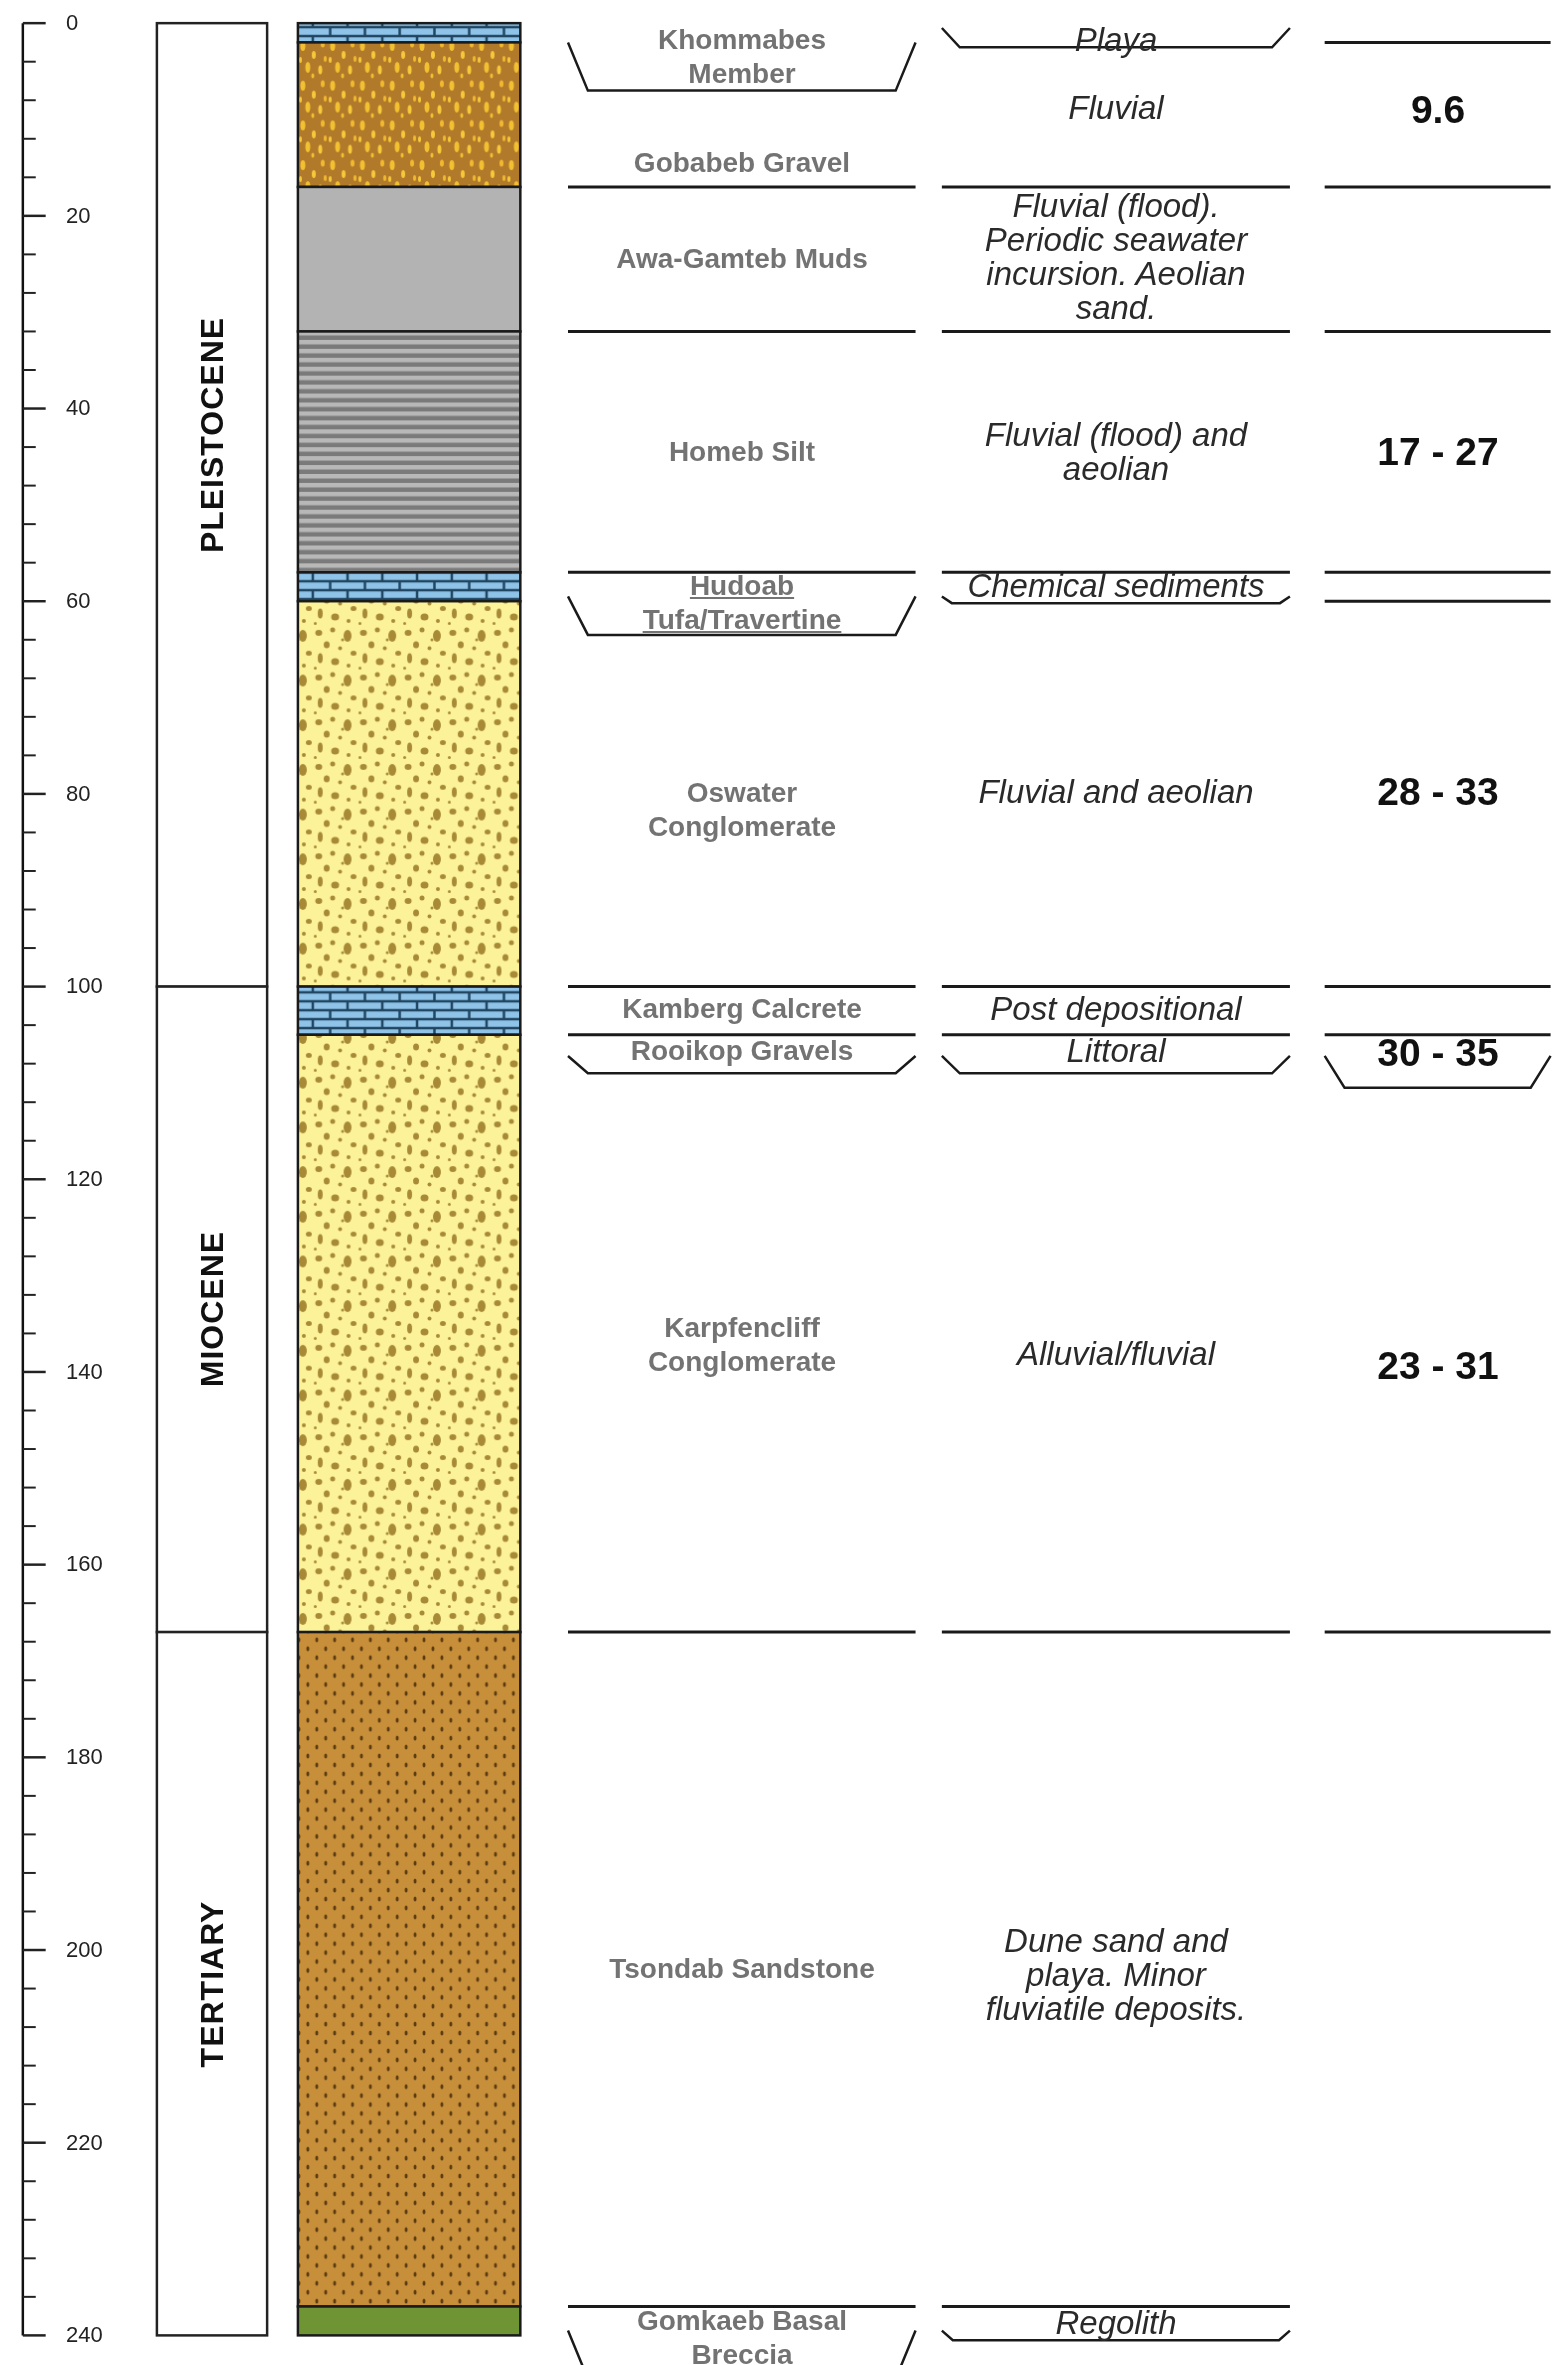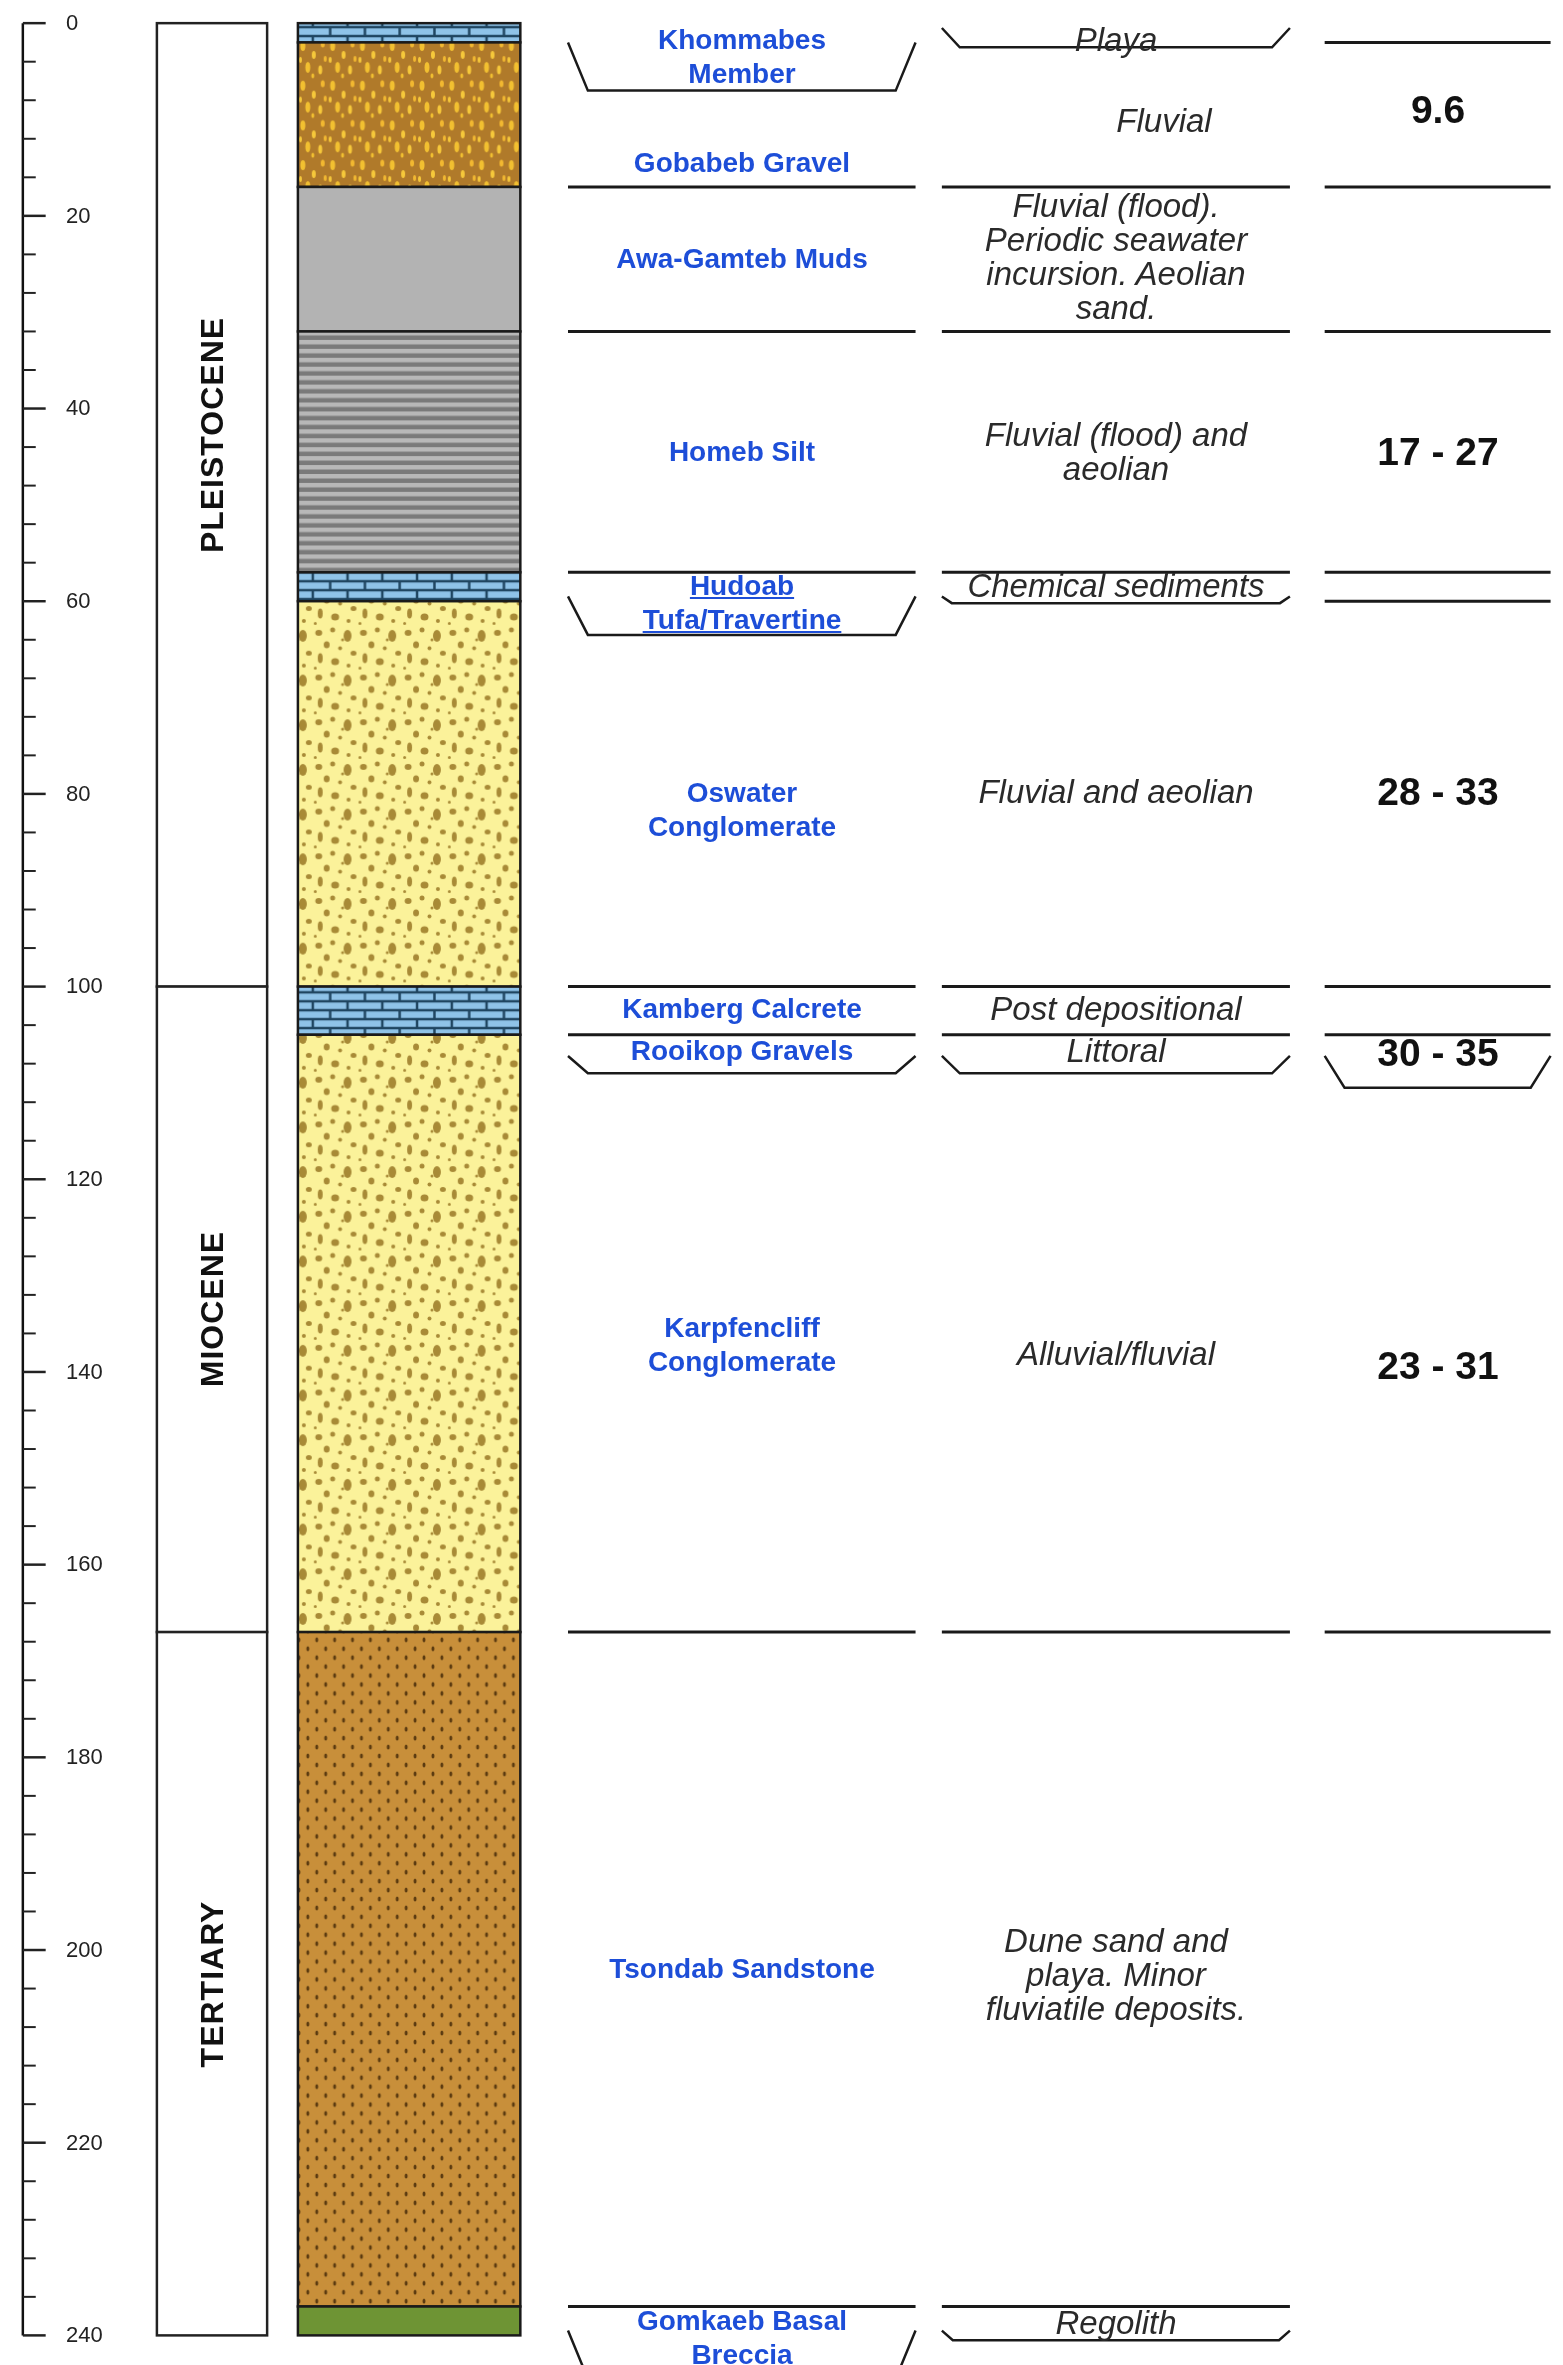--- a/index.html
+++ b/index.html
@@ -1,20 +1,20 @@
 <!DOCTYPE html>
 <html style="font-size:8px"><head>
 <meta charset="utf-8">
 <style>
   html, body { margin:0; padding:0; background:#ffffff; }
   body { width:1563px; height:2366px; position:relative; overflow:hidden; font-family:"Liberation Sans", sans-serif; color:#111; }
   #diagram { position:absolute; left:0; top:0; width:1563px; height:2366px; }
   .tick-label { position:absolute; font-size:22px; color:#222; transform:translateY(-50%); }
   .epoch-label { position:absolute; font-size:32px; font-weight:bold; letter-spacing:1px; color:#111; transform:translate(-50%,-50%) rotate(-90deg); white-space:nowrap; }
-  .fm-label { position:absolute; font-weight:bold; font-size:28px; text-align:center; line-height:34px; transform:translate(-50%,-50%); white-space:nowrap; color:#1d4ed8; }
+  .fm-label { position:absolute; font-weight:bold; font-size:28px; text-align:center; line-height:34px; transform:translate(-50%,-50%); white-space:nowrap; color:#737373; }
   .env-label { position:absolute; font-style:italic; font-size:33px; text-align:center; line-height:34px; transform:translate(-50%,-50%); white-space:nowrap; color:#2a2a2a; }
   .age-label { position:absolute; font-weight:bold; font-size:39px; text-align:center; transform:translate(-50%,-50%); white-space:nowrap; color:#111; }
 </style>
 </head>
 <body>
 
 <svg id="diagram" xmlns="http://www.w3.org/2000/svg" width="1563" height="2366" viewBox="0 0 3148 4764">
   <defs>
     <pattern id="pat-limestone" patternUnits="userSpaceOnUse" width="70" height="36">
       <rect width="70" height="36" fill="#8fc3e8"></rect>
@@ -202,21 +202,21 @@
     <div class="fm-label" style="left: 742px; top: 810px; white-space: pre;">Oswater
 Conglomerate</div>
     <div class="fm-label" style="left: 742px; top: 1009px; white-space: pre;">Kamberg Calcrete</div>
     <div class="fm-label" style="left: 742px; top: 1051px; white-space: pre;">Rooikop Gravels</div>
     <div class="fm-label" style="left: 742px; top: 1345px; white-space: pre;">Karpfencliff
 Conglomerate</div>
     <div class="fm-label" style="left: 742px; top: 1969px; white-space: pre;">Tsondab Sandstone</div>
     <div class="fm-label" style="left: 742px; top: 2338px; white-space: pre;">Gomkaeb Basal
 Breccia</div>
     <div class="env-label" style="left: 1116px; top: 40px; white-space: pre;">Playa</div>
-    <div class="env-label" style="left: 1116px; top: 121px; white-space: pre; margin-left: 48px;">Fluvial</div>
+    <div class="env-label" style="left: 1116px; top: 108px; white-space: pre;">Fluvial</div>
     <div class="env-label" style="left: 1116px; top: 257px; white-space: pre;">Fluvial (flood).
 Periodic seawater
 incursion. Aeolian
 sand.</div>
     <div class="env-label" style="left: 1116px; top: 452px; white-space: pre;">Fluvial (flood) and
 aeolian</div>
     <div class="env-label" style="left: 1116px; top: 586px; white-space: pre;">Chemical sediments</div>
     <div class="env-label" style="left: 1116px; top: 792px; white-space: pre;">Fluvial and aeolian</div>
     <div class="env-label" style="left: 1116px; top: 1009px; white-space: pre;">Post depositional</div>
     <div class="env-label" style="left: 1116px; top: 1051px; white-space: pre;">Littoral</div>

